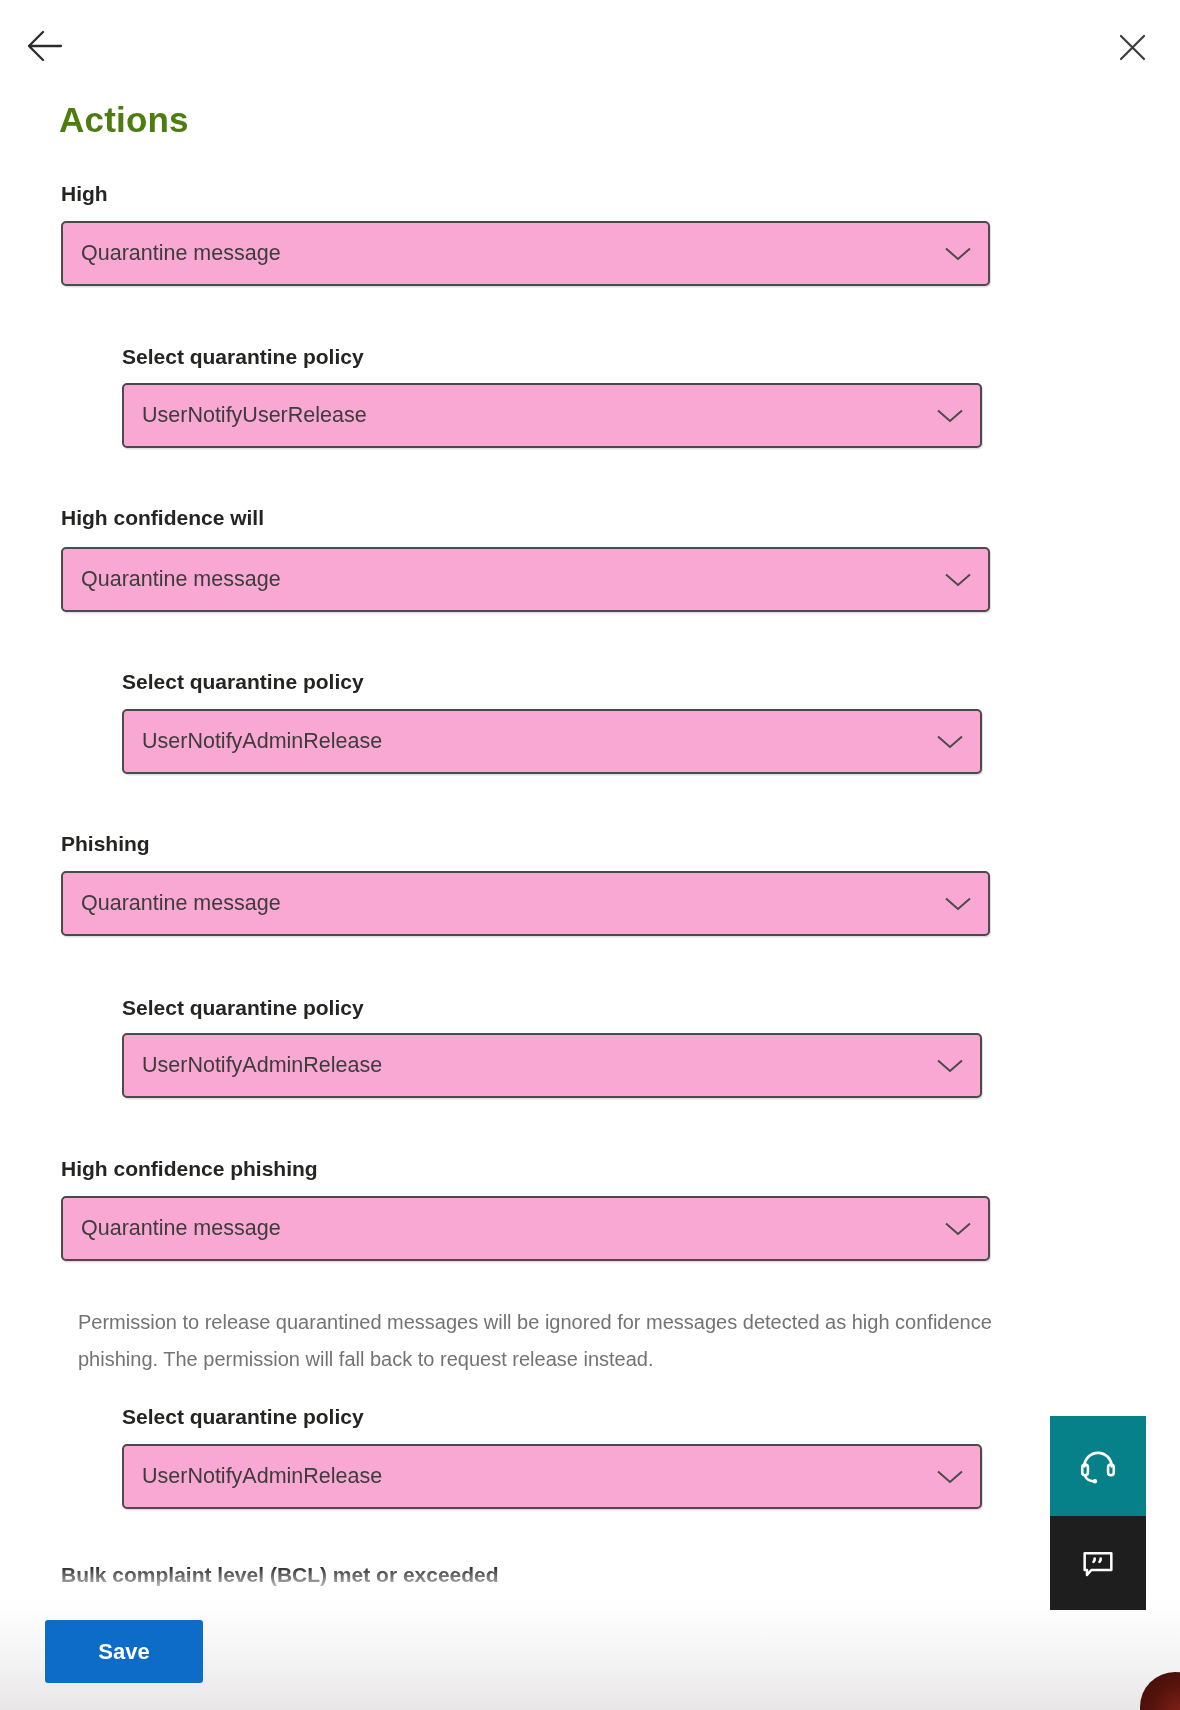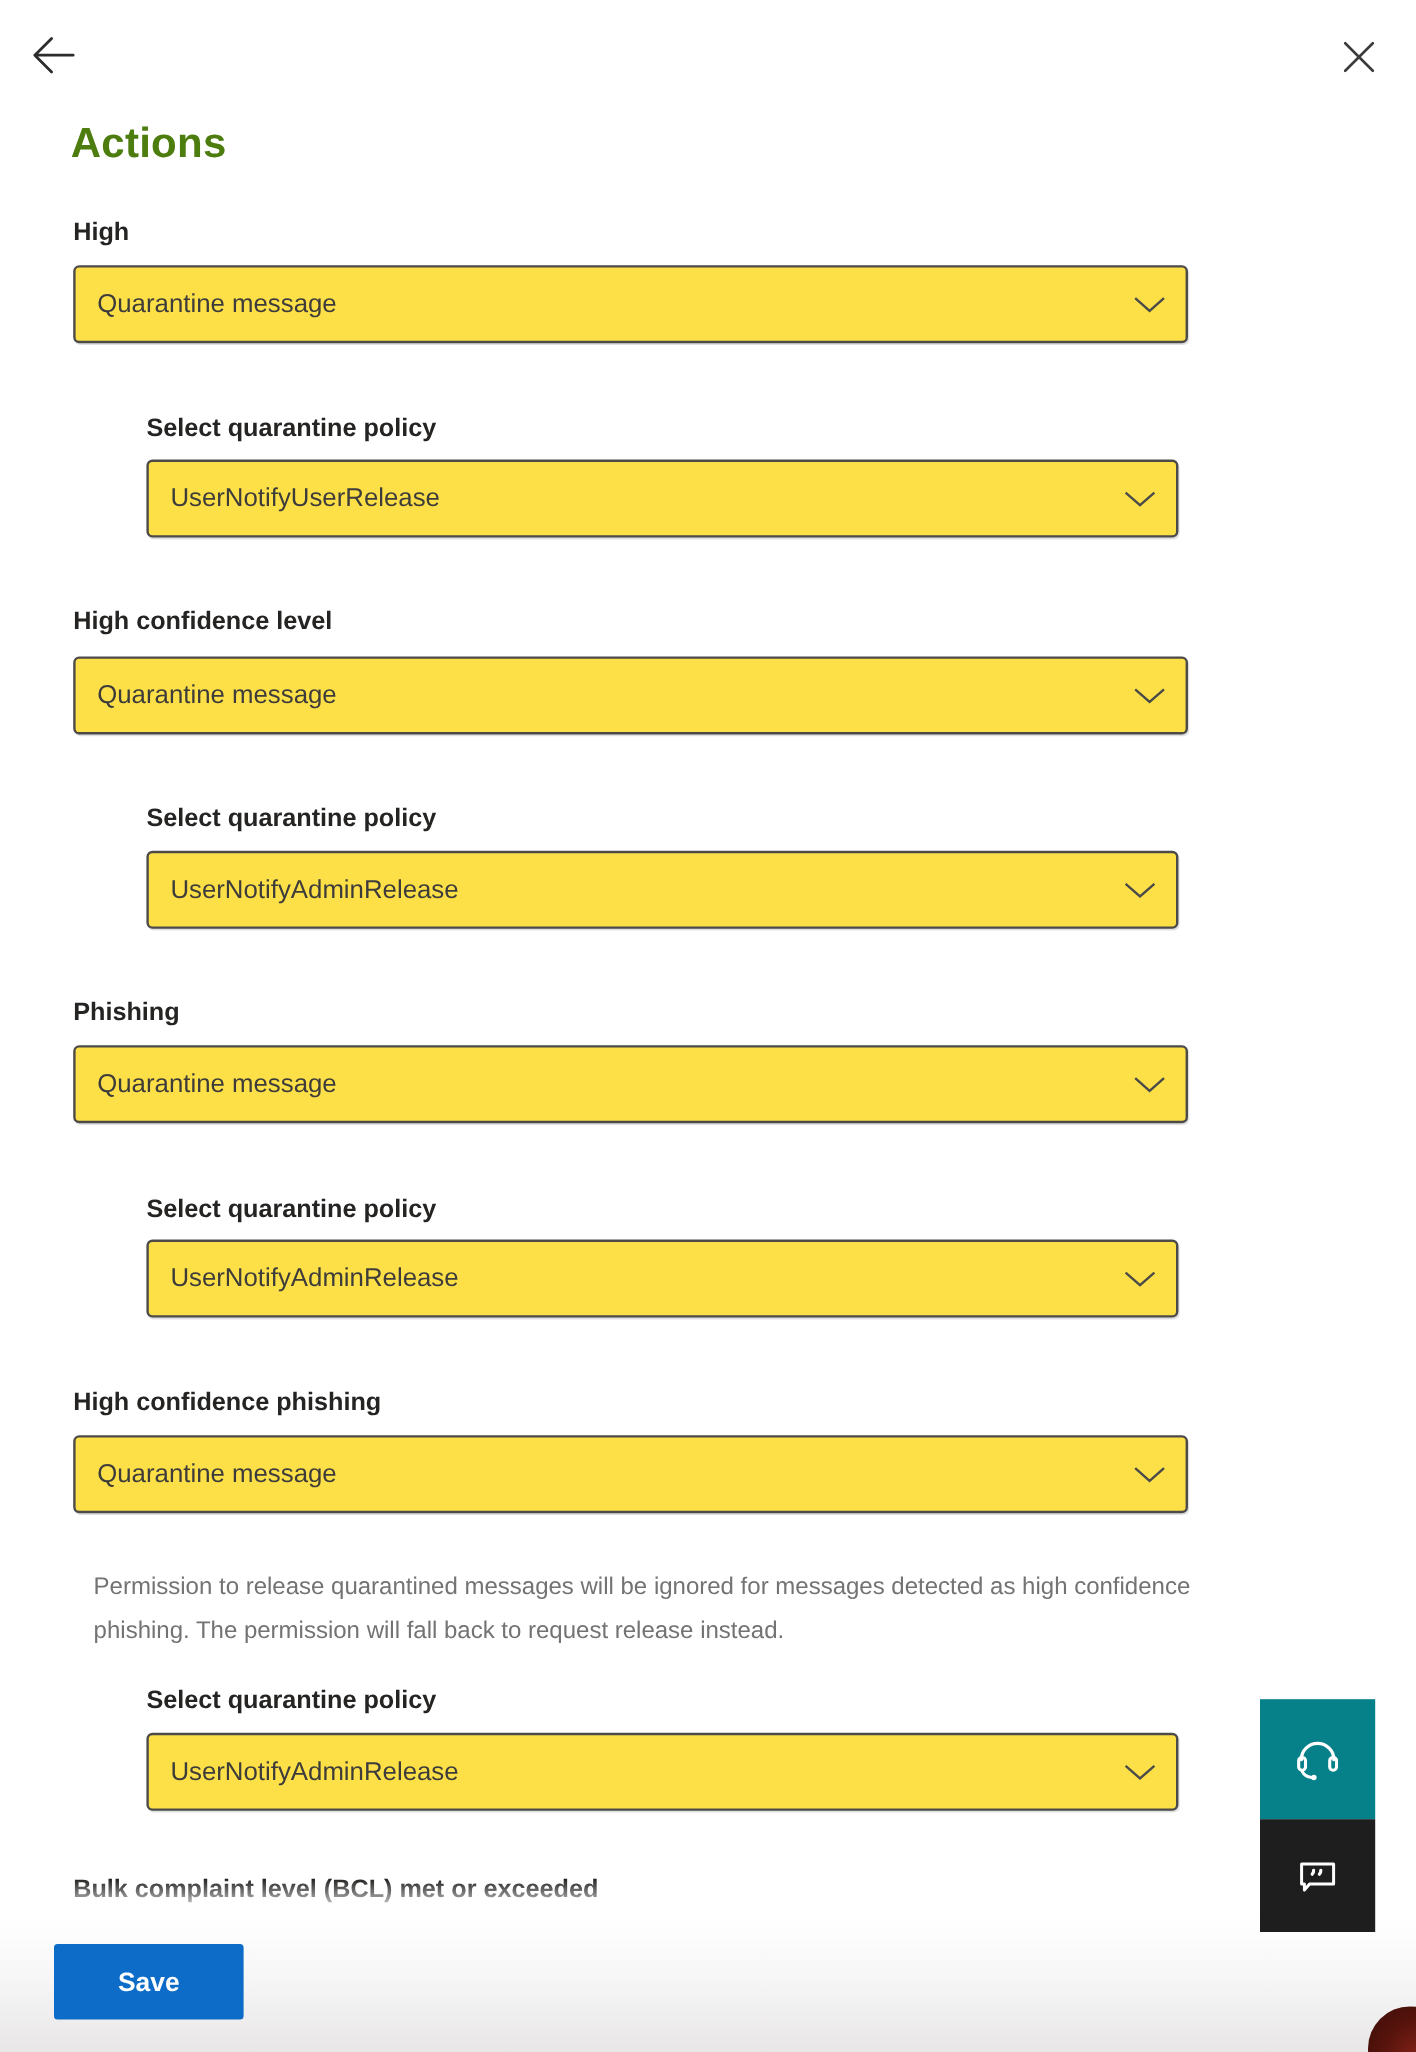--- a/index.html
+++ b/index.html
@@ -9,21 +9,21 @@
   }
   .icon-btn{position:absolute;background:transparent;border:none;padding:0;cursor:pointer;line-height:0;}
   .page-title{
     position:absolute;left:59px;top:100px;font-size:35px;font-weight:700;color:#4d7c0f;
     letter-spacing:0.2px;
   }
   .field-label{
     position:absolute;font-size:21px;font-weight:600;color:#252423;line-height:27px;white-space:nowrap;
   }
   .dropdown{
-    position:absolute;height:65px;box-sizing:border-box;background:#fde047;
+    position:absolute;height:65px;box-sizing:border-box;background:#f9a8d4;
     border:2px solid var(--border,#4c4b4a);border-radius:5px;
     display:flex;align-items:center;padding:0 52px 0 18px;cursor:pointer;
     box-shadow:1px 1.5px 0 rgba(0,0,0,0.12);
   }
   .dropdown .value{
     font-size:21.5px;color:#3d3c3b;white-space:nowrap;overflow:hidden;line-height:1.2;
   }
   .dropdown .chev{position:absolute;right:16px;top:50%;transform:translateY(-50%);}
   .dd-main{left:61px;width:929px;}
   .dd-indent{left:122px;width:860px;}
@@ -89,21 +89,21 @@
   </div>
 
   <div class="field-label" style="left:122px;top:343px;">Select quarantine policy</div>
   <div class="dropdown dd-indent" style="top:383px;">
     <span class="value">UserNotifyUserRelease</span>
     <svg class="chev" width="28" height="15" viewBox="0 0 28 15">
       <polyline points="2,2 14,12.5 26,2" fill="none" stroke="#4a4a49" stroke-width="2"></polyline>
     </svg>
   </div>
 
-  <div class="field-label" style="left:61px;top:504px;">High confidence level</div>
+  <div class="field-label" style="left:61px;top:504px;">High confidence will</div>
   <div class="dropdown dd-main" style="top:547px;">
     <span class="value">Quarantine message</span>
     <svg class="chev" width="28" height="15" viewBox="0 0 28 15">
       <polyline points="2,2 14,12.5 26,2" fill="none" stroke="#4a4a49" stroke-width="2"></polyline>
     </svg>
   </div>
 
   <div class="field-label" style="left:122px;top:668px;">Select quarantine policy</div>
   <div class="dropdown dd-indent" style="top:709px;">
     <span class="value">UserNotifyAdminRelease</span>

